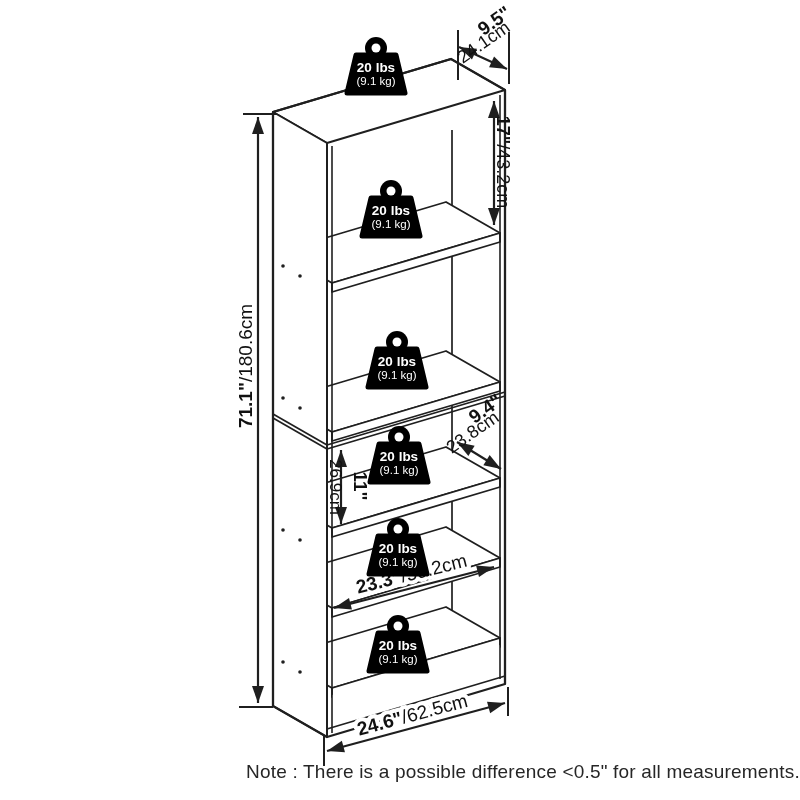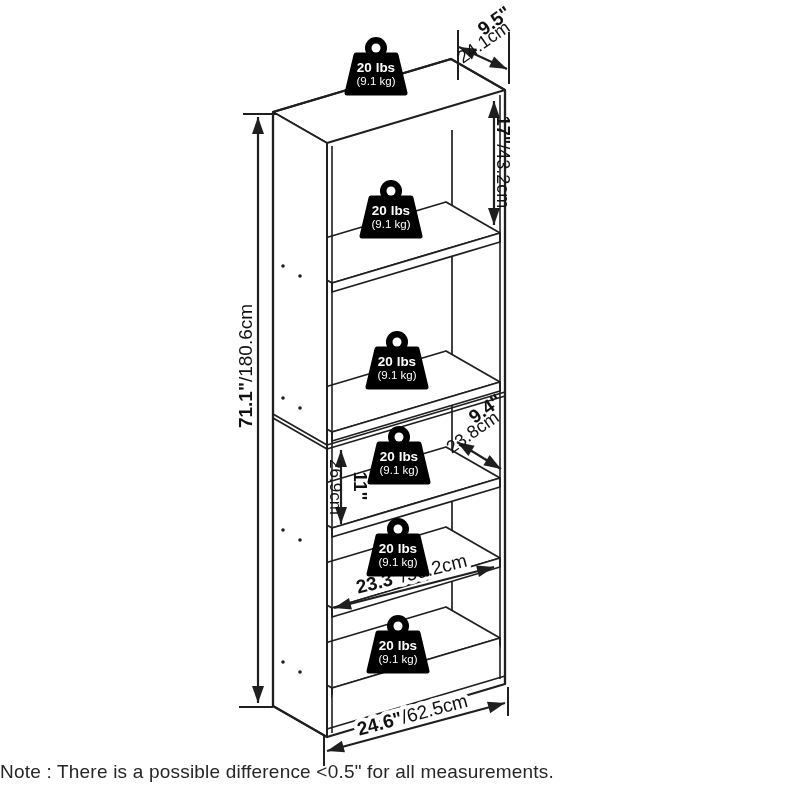--- a/index.html
+++ b/index.html
@@ -1,19 +1,19 @@
 <!DOCTYPE html>
 <html><head>
 <meta charset="utf-8">
 <style>
   html,body{margin:0;padding:0;background:#fff;}
   .stage{position:relative;width:800px;height:800px;background:#fff;overflow:hidden;
          font-family:"Liberation Sans", sans-serif;}
   .stage svg{position:absolute;left:0;top:0;}
-  .note{position:absolute;left:0;top:761px;width:100%;text-align:left;
+  .note{position:absolute;left:0;top:761px;width:100%;text-align:right;
         font-size:19px;color:#262626;letter-spacing:.2px;}
 </style>
 </head>
 <body>
 
 <div class="stage">
   <svg id="diagram" width="800" height="800" viewBox="0 0 800 800">
       <line x1="452" y1="130" x2="452" y2="650" stroke="#1f1f1f" stroke-width="1.7"></line>
       <polygon points="332,283 500,233 446,202 278,252" fill="#ffffff" stroke="#1f1f1f" stroke-width="1.8" stroke-linejoin="round"></polygon>
       <polygon points="332,283 500,233 500,242 332,292" fill="#ffffff" stroke="#1f1f1f" stroke-width="1.8" stroke-linejoin="round"></polygon>

